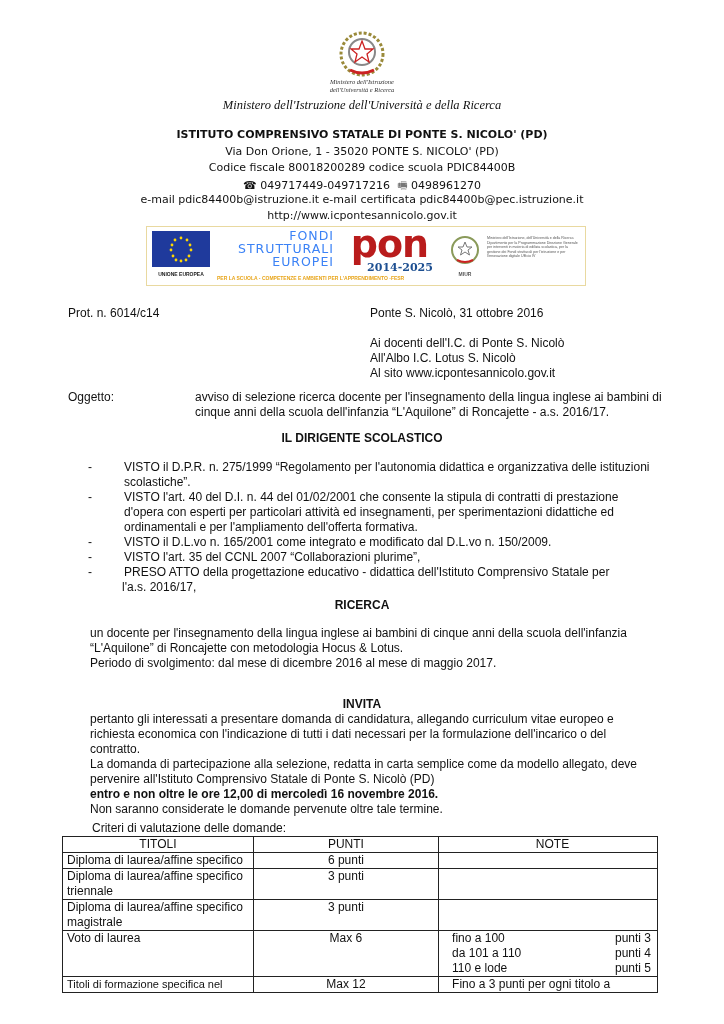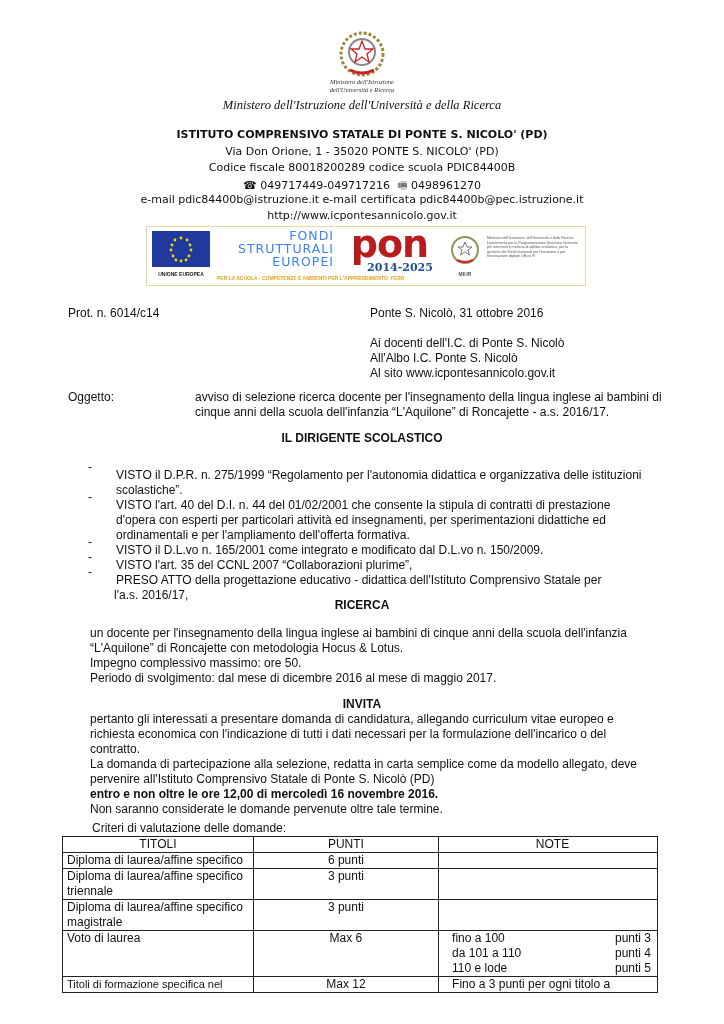--- a/index.html
+++ b/index.html
@@ -18,21 +18,21 @@
   .pon-years { left:213px; top:34px; width:80px; text-align:center; font-family:"DejaVu Serif", serif; font-weight:bold; font-size:11px; color:#1d4f91; }
   .strip { left:70px; top:48px; width:230px; font-size:5px; font-weight:bold; color:#e8a51a; white-space:nowrap; overflow:hidden; }
   .miur-crest { left:303px; top:8px; width:30px; height:30px; }
   .miur-lbl { left:303px; top:44px; width:30px; text-align:center; font-size:5px; font-weight:bold; color:#555; }
   .miur-txt { left:340px; top:9px; width:92px; font-size:3.6px; line-height:4.6px; color:#555; }
   .txt { font-size:12px; line-height:15px; }
   .bold { font-weight:bold; }
   .center { text-align:center; }
   .bullet { position:absolute; left:88px; width:600px; font-size:12px; line-height:15px; }
   .bullet .dash { position:absolute; left:0; top:0; }
-  .bullet .btxt { position:absolute; left:28px; width:570px;margin-top:8px; }
+  .bullet .btxt { position:absolute; left:36px; width:570px; }
   table.crit { position:absolute; left:62px; top:836px; width:596px; border-collapse:collapse; font-size:12px; }
   table.crit td { border:1px solid #222; vertical-align:top; padding:0 4px; line-height:15px; }
   table.crit td.c1 { width:185px; }
   table.crit td.c2 { width:180px; text-align:center; }
   table.crit td.c3 { width:205px;padding-left:13px; }
   .note-line { display:flex; justify-content:space-between; padding-right:2px; }
   .small { font-size:11px; }
 </style>
 </head>
 <body>
@@ -94,21 +94,21 @@
     <path d="M7 25 Q15 29 23 25" stroke="#c22" stroke-width="2" fill="none"></path>
   </svg>
   <div class="abs miur-lbl">MIUR</div>
   <div class="abs miur-txt">Ministero dell'Istruzione, dell'Università e della Ricerca Dipartimento per la Programmazione Direzione Generale per interventi in materia di edilizia scolastica, per la gestione dei Fondi strutturali per l'istruzione e per l'innovazione digitale Ufficio IV</div>
 </div>
 
 <div class="abs txt" style="left:68px; top:306px;">Prot. n. 6014/c14</div>
 <div class="abs txt" style="left:370px; top:306px;">Ponte S. Nicolò, 31 ottobre 2016</div>
 <div class="abs txt" style="left:370px; top:336px;">
   <div>Ai docenti dell'I.C. di Ponte S. Nicolò</div>
-  <div>All'Albo I.C. Ponte S. Nicolò</div>
+  <div>All'Albo I.C. Lotus S. Nicolò</div>
   <div>Al sito www.icpontesannicolo.gov.it</div>
 </div>
 
 <div class="abs txt" style="left:68px; top:390px;">Oggetto:</div>
 <div class="abs txt" style="left:155px; top:390px; width:540px;margin-left:40px;">
   <div>avviso di selezione ricerca docente per l'insegnamento della lingua inglese ai bambini di</div>
   <div>cinque anni della scuola dell'infanzia “L'Aquilone” di Roncajette - a.s. 2016/17.</div>
 </div>
 
 <div class="abs txt bold center" style="left:0; width:724px; top:431px;">IL DIRIGENTE SCOLASTICO</div>
@@ -145,21 +145,20 @@
   <div class="btxt">
     <div>PRESO ATTO della progettazione educativo - didattica dell'Istituto Comprensivo Statale per</div>
     <div style="margin-left:-2px;">l'a.s. 2016/17,</div>
   </div>
 </div>
 
 <div class="abs txt bold center" style="left:0; width:724px; top:598px;">RICERCA</div>
 <div class="abs txt" style="left:90px; top:626px; width:620px;">
   <div>un docente per l'insegnamento della lingua inglese ai bambini di cinque anni della scuola dell'infanzia</div>
   <div>“L'Aquilone” di Roncajette con metodologia Hocus &amp; Lotus.</div>
-  <div>Impegno complessivo massimo: ore 50.</div>
   <div>Periodo di svolgimento: dal mese di dicembre 2016 al mese di maggio 2017.</div>
 </div>
 
 <div class="abs txt bold center" style="left:0; width:724px; top:697px;">INVITA</div>
 <div class="abs txt" style="left:90px; top:712px; width:620px;">
   <div>pertanto gli interessati a presentare domanda di candidatura, allegando curriculum vitae europeo e</div>
   <div>richiesta economica con l'indicazione di tutti i dati necessari per la formulazione dell'incarico o del</div>
   <div>contratto.</div>
   <div>La domanda di partecipazione alla selezione, redatta in carta semplice come da modello allegato, deve</div>
   <div>pervenire all'Istituto Comprensivo Statale di Ponte S. Nicolò (PD)</div>

